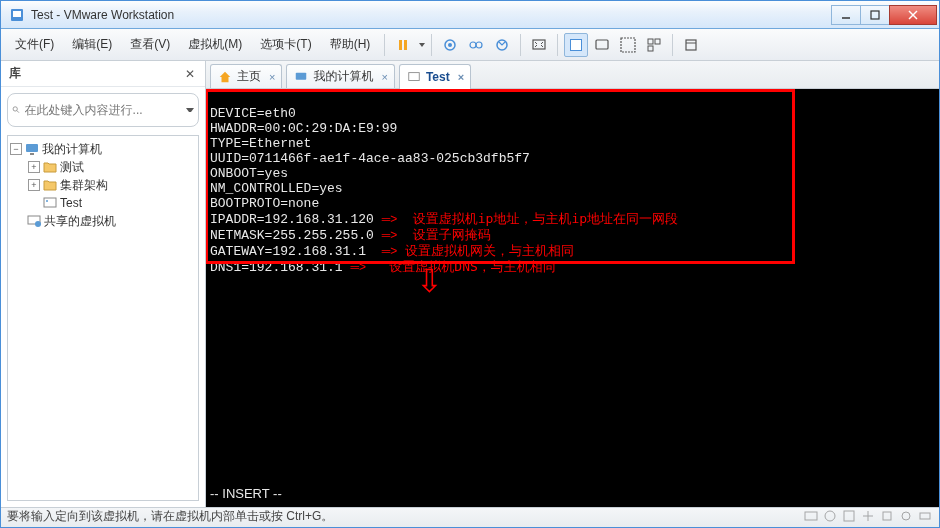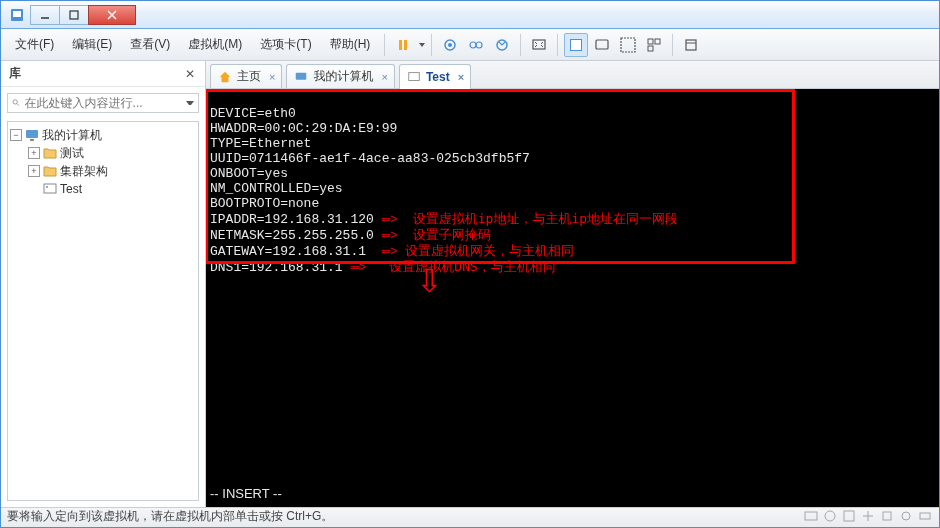--- a/index.html
+++ b/index.html
@@ -16,21 +16,21 @@
 .menuit{padding:4px 8px;color:#333;cursor:default}
 .tbsep{width:1px;height:22px;background:#c8cfd6;margin:0 4px}
 .tbtn{width:24px;height:24px;display:flex;align-items:center;justify-content:center;border:1px solid transparent;border-radius:2px}
 .tbtn.active{background:#d5e7fa;border-color:#8fb6db}
 .tbtn svg{width:16px;height:16px}
 .body{display:flex;height:calc(100% - 28px - 32px - 20px)}
 .sidebar{width:205px;background:#fff;border-right:1px solid #c8cfd6;display:flex;flex-direction:column}
 .sidehdr{height:26px;display:flex;align-items:center;padding:0 8px;border-bottom:1px solid #e4e8ec}
 .sidehdr .lbl{flex:1;font-weight:bold;color:#444}
 .sidehdr .x{width:14px;height:14px;display:flex;align-items:center;justify-content:center;color:#555}
-.search{margin:6px;height:20px;border:1px solid #c8cfd6;border-radius:0;display:flex;align-items:center;padding:0 4px;gap:4px}
+.search{margin:6px;height:34px;border:1px solid #c8cfd6;border-radius:8px;display:flex;align-items:center;padding:0 4px;gap:4px}
 .search input{flex:1;border:none;outline:none;font-size:12px;color:#888}
 .search .dd{width:10px;color:#666}
 .tree{flex:1;padding:4px 2px;overflow:auto;border:1px solid #c8cfd6;margin:2px 6px 6px}
 .tnode{display:flex;align-items:center;height:18px;padding:1px 0;gap:2px;color:#333;white-space:nowrap}
 .texp{width:12px;height:12px;border:1px solid #999;display:flex;align-items:center;justify-content:center;font-size:9px;line-height:1;background:#fff;color:#555}
 .tind{display:inline-block}
 .tico{width:16px;height:16px;display:flex;align-items:center;justify-content:center}
 .tnode.sel{background:#fff}
 .main{flex:1;display:flex;flex-direction:column;background:#e8ecef}
 .tabs{height:28px;display:flex;align-items:flex-end;padding:3px 12px 0 4px;background:linear-gradient(#f4f6f8,#e8ecef);border-bottom:1px solid #c8cfd6;gap:4px}
@@ -52,20 +52,21 @@
 </head>
 <body>
 
 <div class="titlebar">
   <span class="ico">
     <svg viewBox="0 0 16 16">
         <rect x="2" y="2" width="12" height="12" fill="#4a8fd8" rx="1"></rect>
         <rect x="4" y="4" width="8" height="6" fill="#fff"></rect>
       </svg>
   </span>
+  <span class="title">Test - VMware Workstation</span>
   <div class="winbtns">
     <div class="winbtn">
         <svg viewBox="0 0 10 10">
           <line x1="1" y1="8" x2="9" y2="8" stroke="#333" stroke-width="1.5"></line>
         </svg>
       </div>
     <div class="winbtn">
         <svg viewBox="0 0 10 10">
           <rect x="1" y="1" width="8" height="8" fill="none" stroke="#333" stroke-width="1.2"></rect>
         </svg>
@@ -200,20 +201,30 @@
       </div>
       <div class="tnode sel">
         <span class="tind" style="width:30px"></span>
         <span class="tico">
             <svg viewBox="0 0 16 16">
               <rect x="2" y="3" width="12" height="9" fill="#fff" stroke="#888"></rect>
               <circle cx="5" cy="6" r="1" fill="#5b9bd5"></circle>
             </svg>
           </span>
         <span>Test</span>
+      </div>
+      <div class="tnode">
+        <span class="tind" style="width:14px"></span>
+        <span class="tico">
+            <svg viewBox="0 0 16 16">
+              <rect x="2" y="3" width="12" height="8" fill="#fff" stroke="#888"></rect>
+              <circle cx="12" cy="11" r="3" fill="#5b9bd5"></circle>
+            </svg>
+          </span>
+        <span>共享的虚拟机</span>
       </div>
     </div>
   </div>
 
   <div class="main">
     <div class="tabs">
       <div class="tab">
         <span class="tico">
             <svg width="14" height="14" viewBox="0 0 16 16">
               <path d="M8 2 L14 8 L12 8 L12 14 L4 14 L4 8 L2 8 Z" fill="#f5a623"></path>

